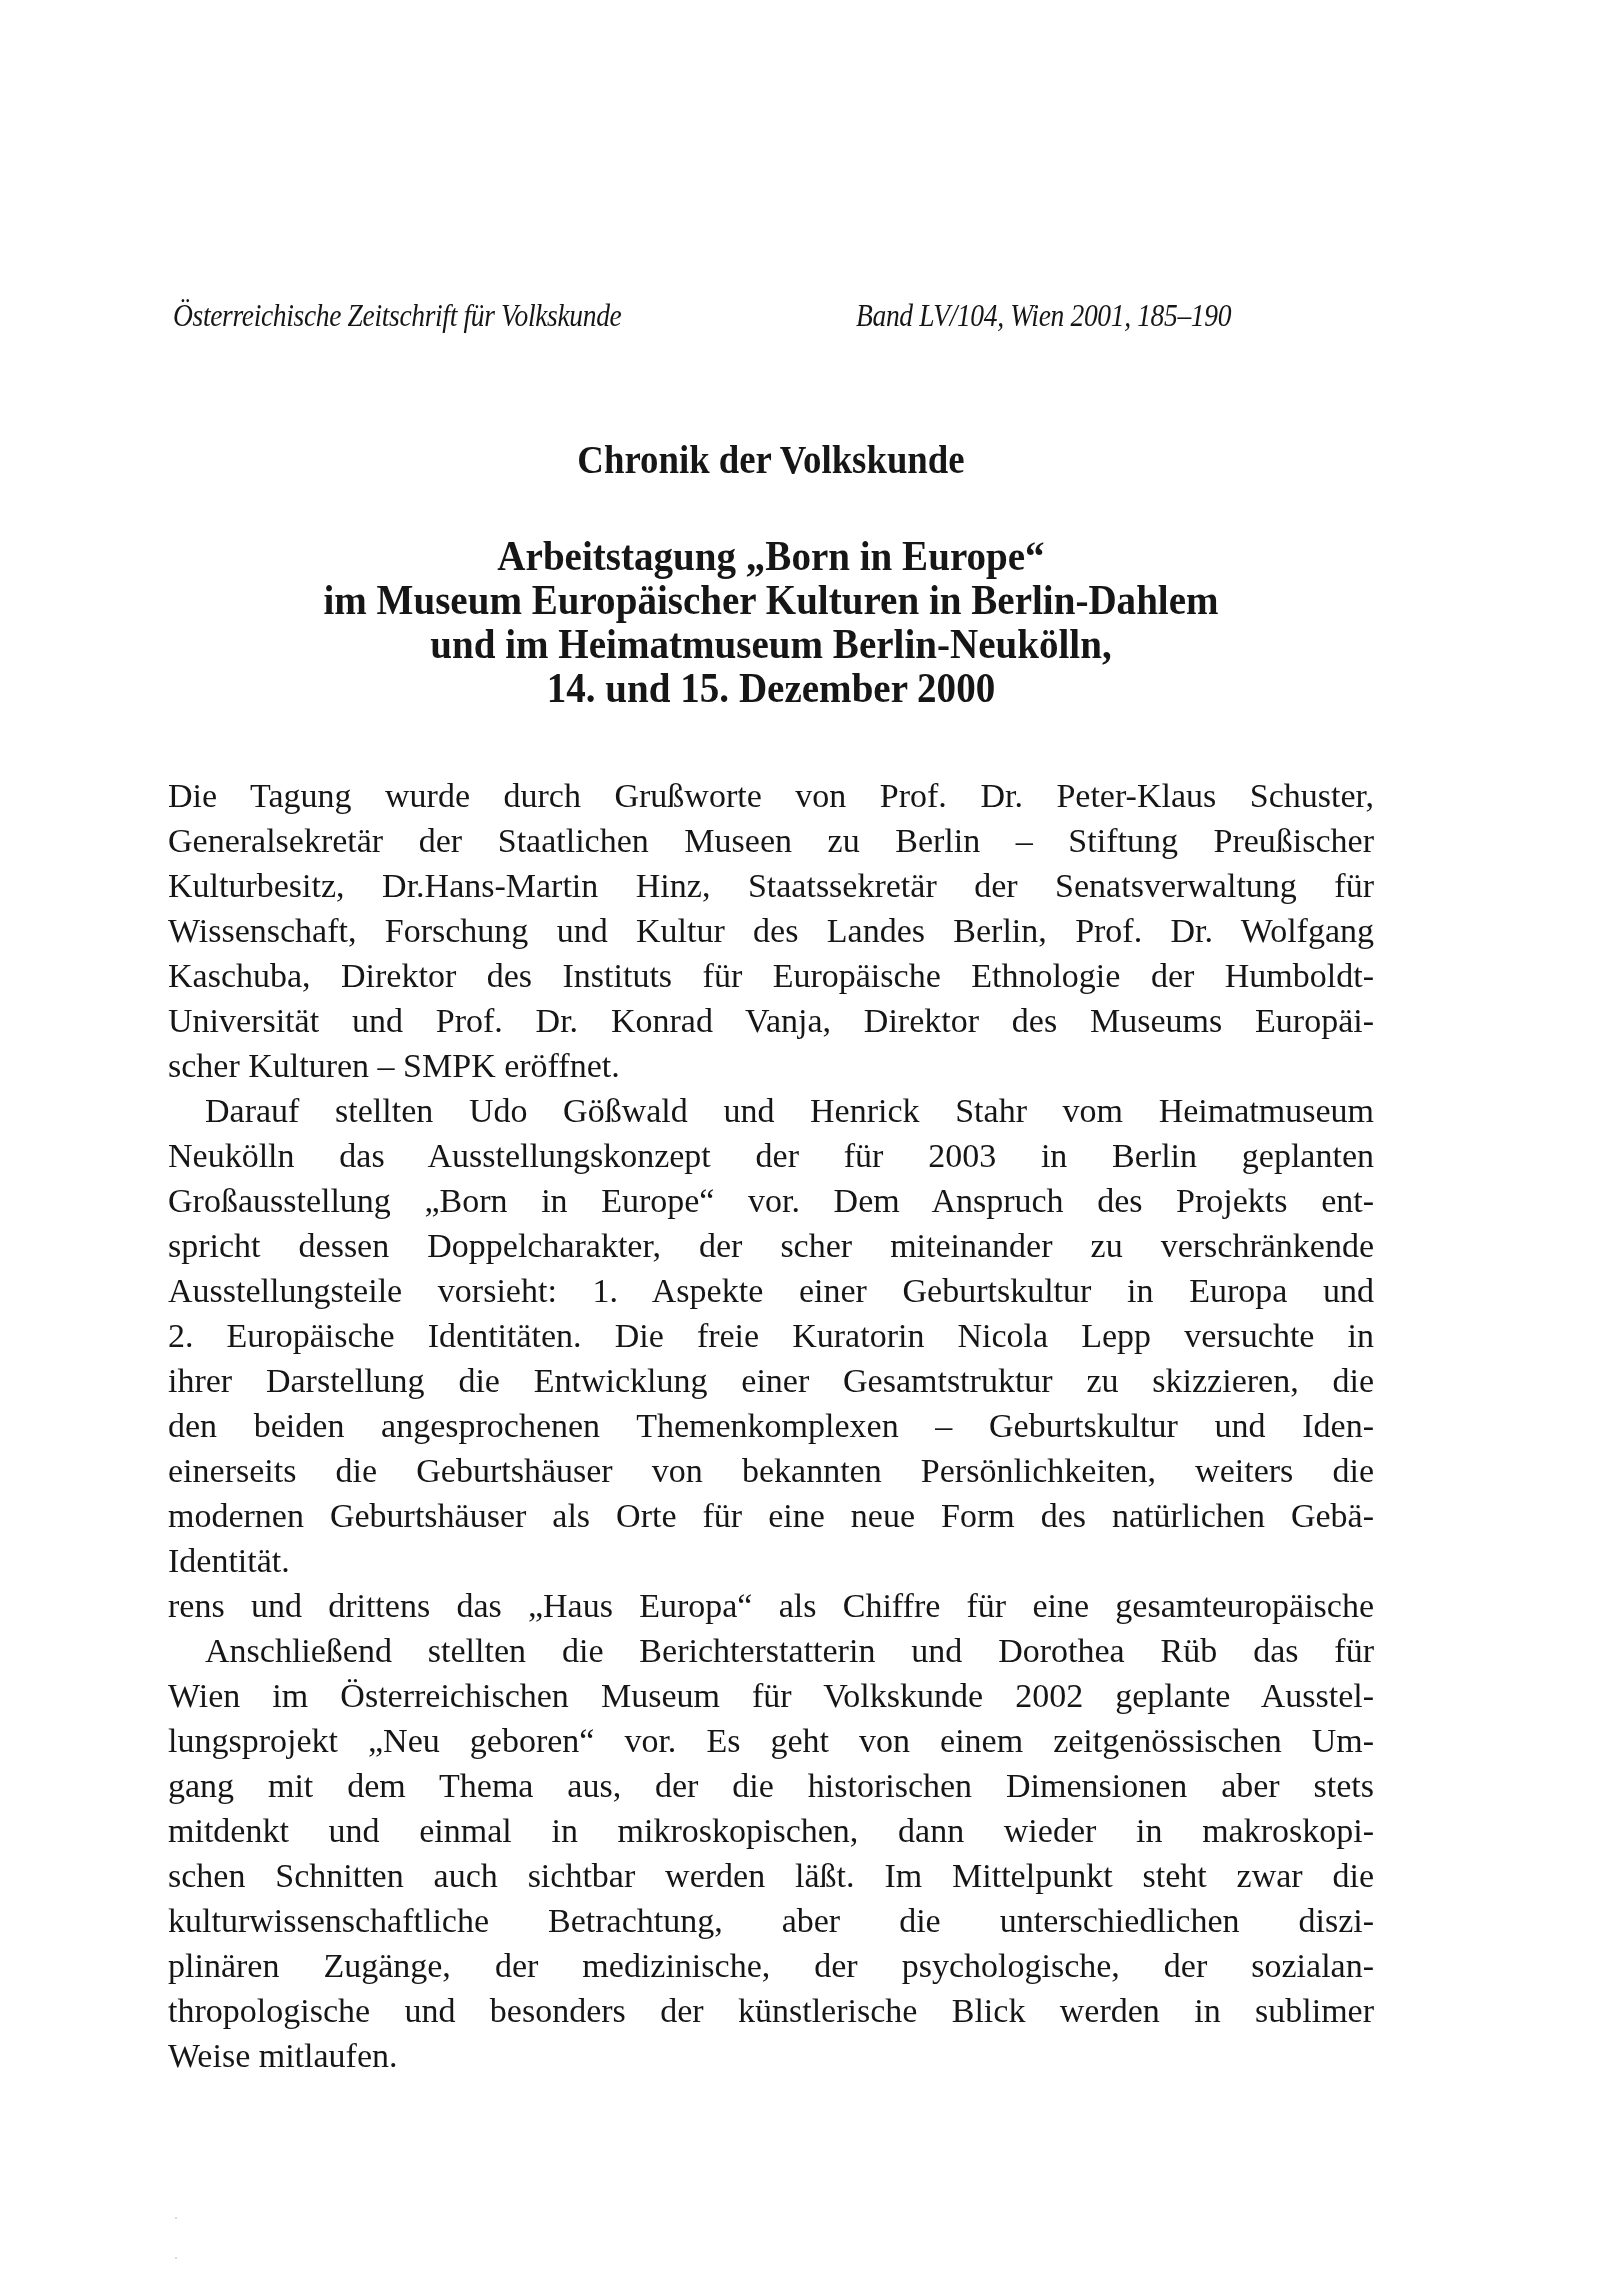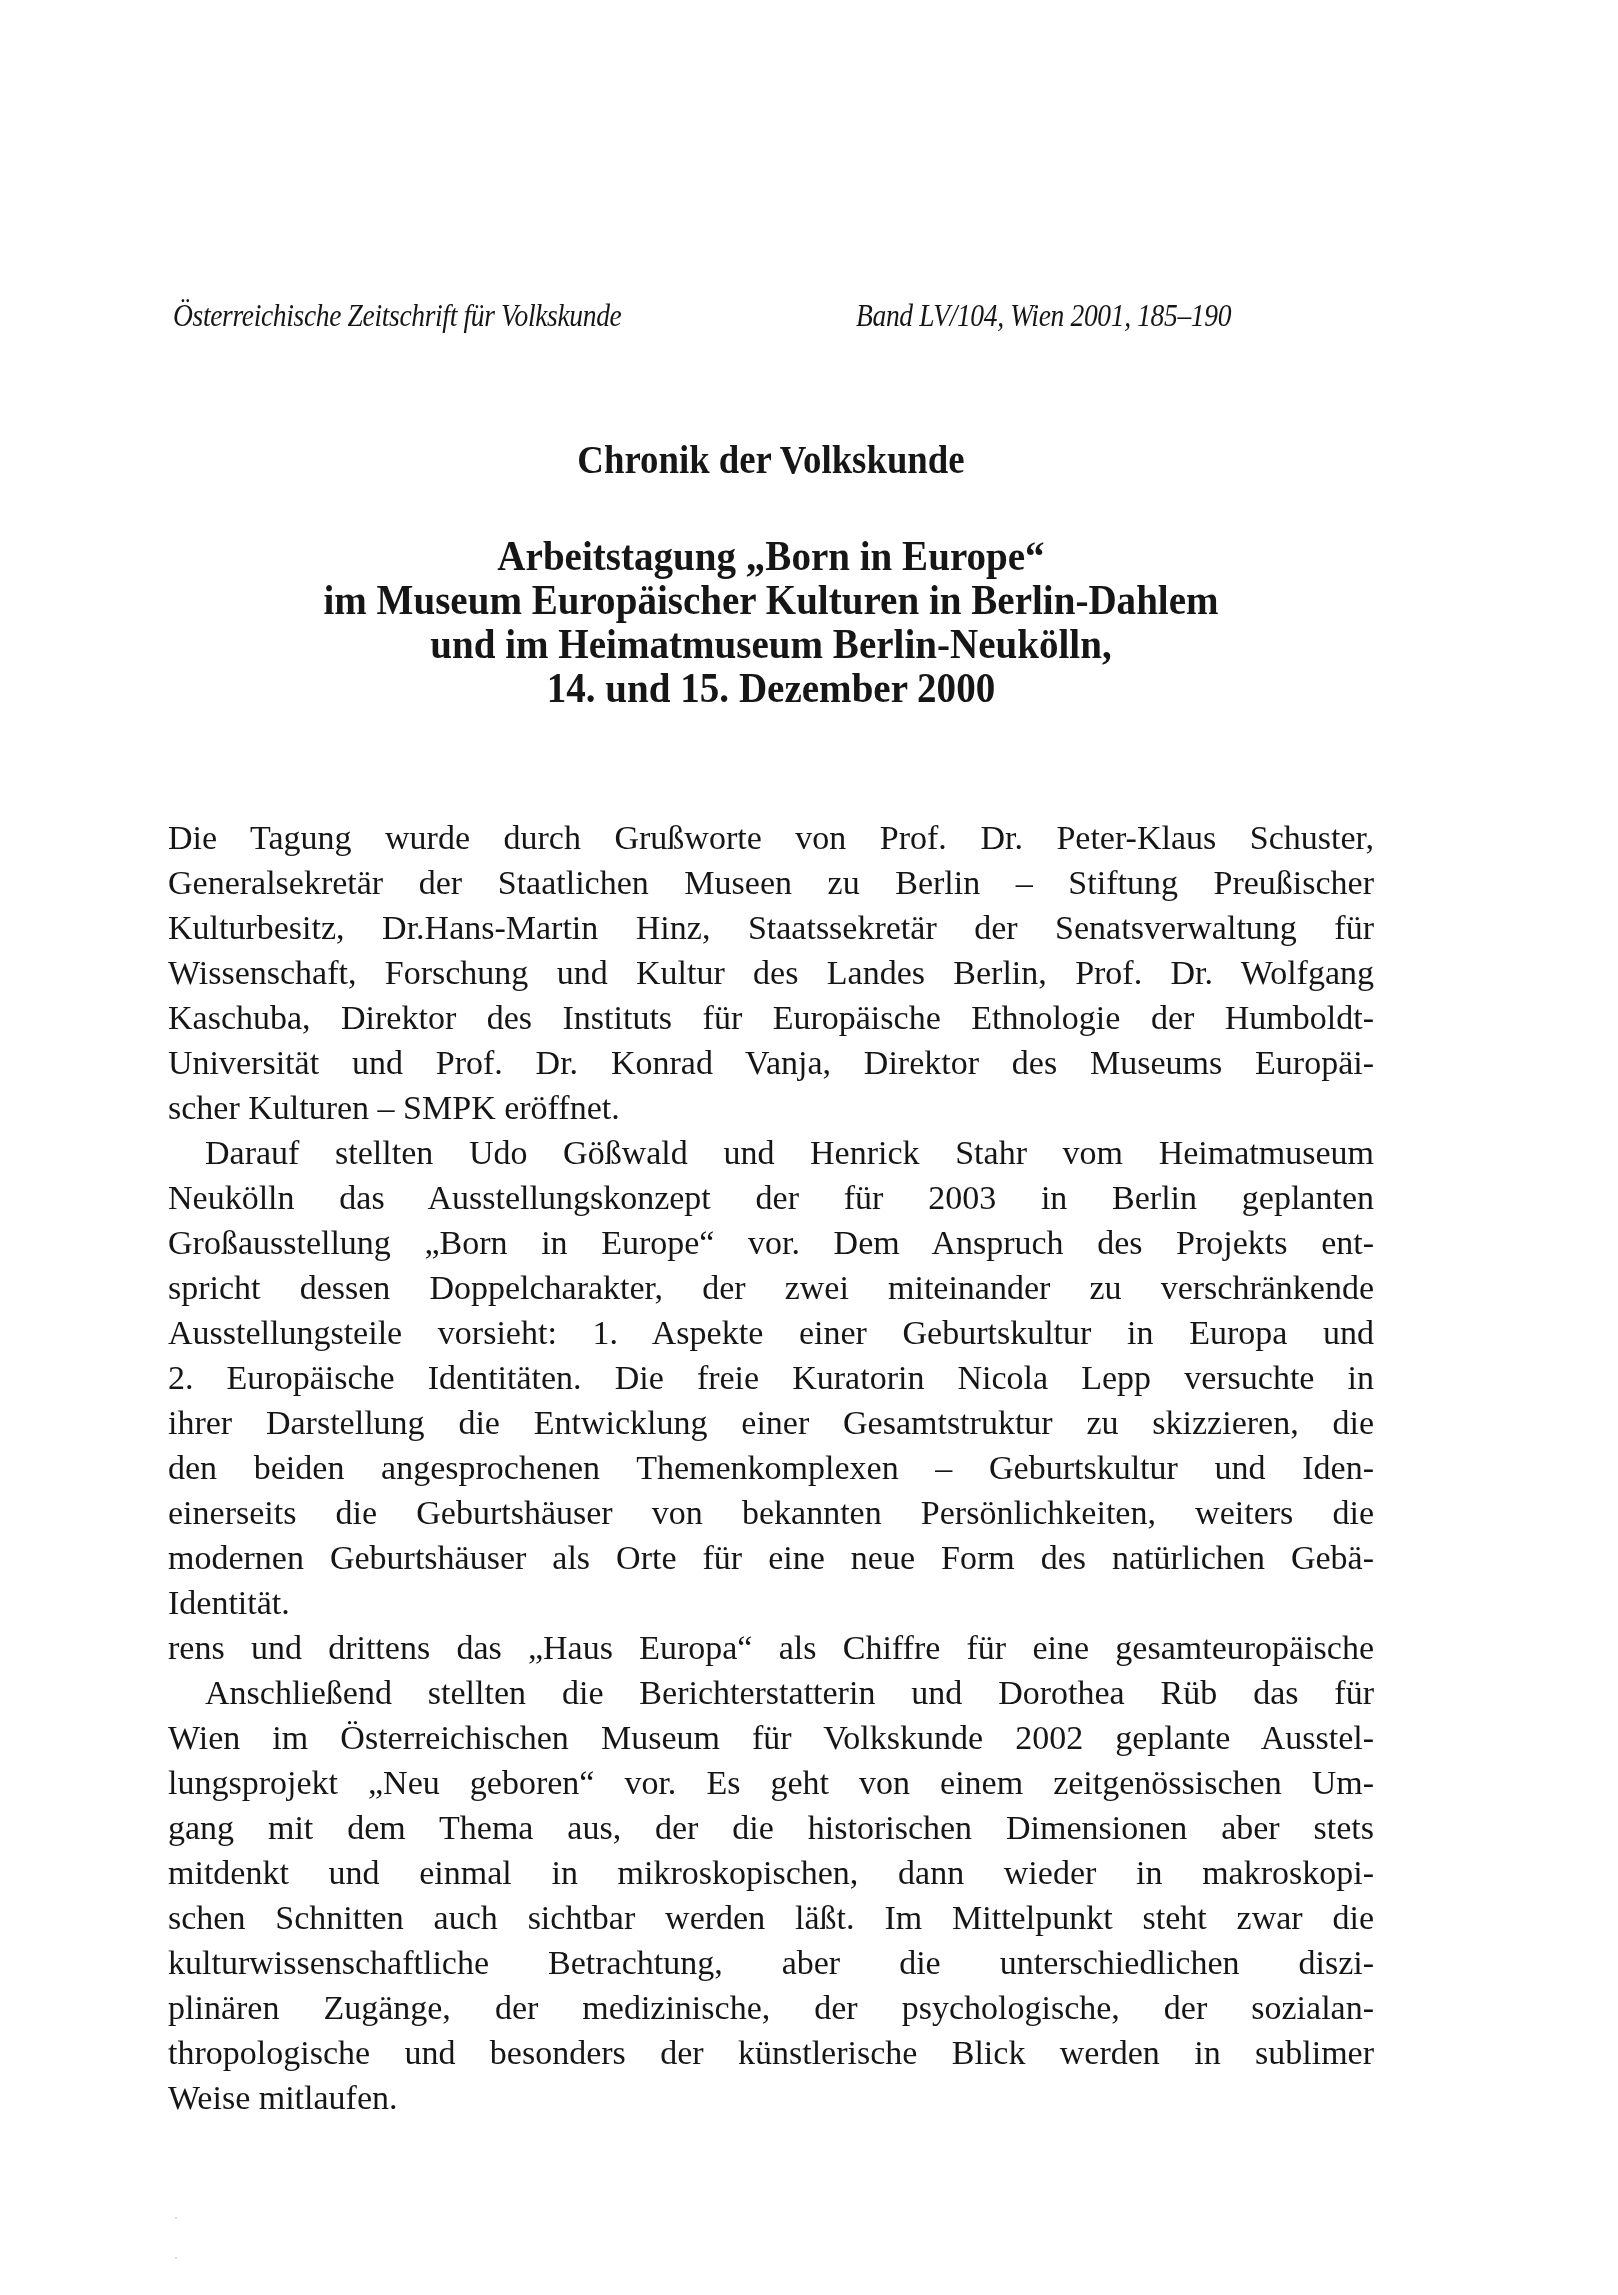--- a/index.html
+++ b/index.html
@@ -67,21 +67,21 @@
       font-weight: bold;
       line-height: 44px;
     }
     .event-title div {
       white-space: nowrap;
       transform: scaleX(0.93);
       transform-origin: center;
     }
     .body-text {
       position: absolute;
-      top: 815px;
+      top: 773px;
       left: 0;
       width: 1206px;
       font-size: 34px;
       line-height: 45px;
     }
     .line {
       display: block;
       white-space: nowrap;
       height: 45px;
     }
@@ -130,21 +130,21 @@
       <span class="line justify">Kulturbesitz, Dr.Hans-Martin Hinz, Staatssekretär der Senatsverwaltung für</span>
       <span class="line justify">Wissenschaft, Forschung und Kultur des Landes Berlin, Prof. Dr. Wolfgang</span>
       <span class="line justify">Kaschuba, Direktor des Instituts für Europäische Ethnologie der Humboldt-</span>
       <span class="line justify">Universität und Prof. Dr. Konrad Vanja, Direktor des Museums Europäi-</span>
       <span class="line">scher Kulturen – SMPK eröffnet.</span>
     </div>
     <div>
       <span class="line justify indent">Darauf stellten Udo Gößwald und Henrick Stahr vom Heimatmuseum</span>
       <span class="line justify">Neukölln das Ausstellungskonzept der für 2003 in Berlin geplanten</span>
       <span class="line justify">Großausstellung „Born in Europe“ vor. Dem Anspruch des Projekts ent-</span>
-      <span class="line justify">spricht dessen Doppelcharakter, der zwei miteinander zu verschränkende</span>
+      <span class="line justify">spricht dessen Doppelcharakter, der scher miteinander zu verschränkende</span>
       <span class="line justify">Ausstellungsteile vorsieht: 1. Aspekte einer Geburtskultur in Europa und</span>
       <span class="line justify">2. Europäische Identitäten. Die freie Kuratorin Nicola Lepp versuchte in</span>
       <span class="line justify">ihrer Darstellung die Entwicklung einer Gesamtstruktur zu skizzieren, die</span>
       <span class="line justify">den beiden angesprochenen Themenkomplexen – Geburtskultur und Iden-</span>
       <span class="line justify">einerseits die Geburtshäuser von bekannten Persönlichkeiten, weiters die</span>
       <span class="line justify">modernen Geburtshäuser als Orte für eine neue Form des natürlichen Gebä-</span>
       <span class="line">Identität.</span>
       <span class="line justify">rens und drittens das „Haus Europa“ als Chiffre für eine gesamteuropäische</span>
     </div>
     <div>

